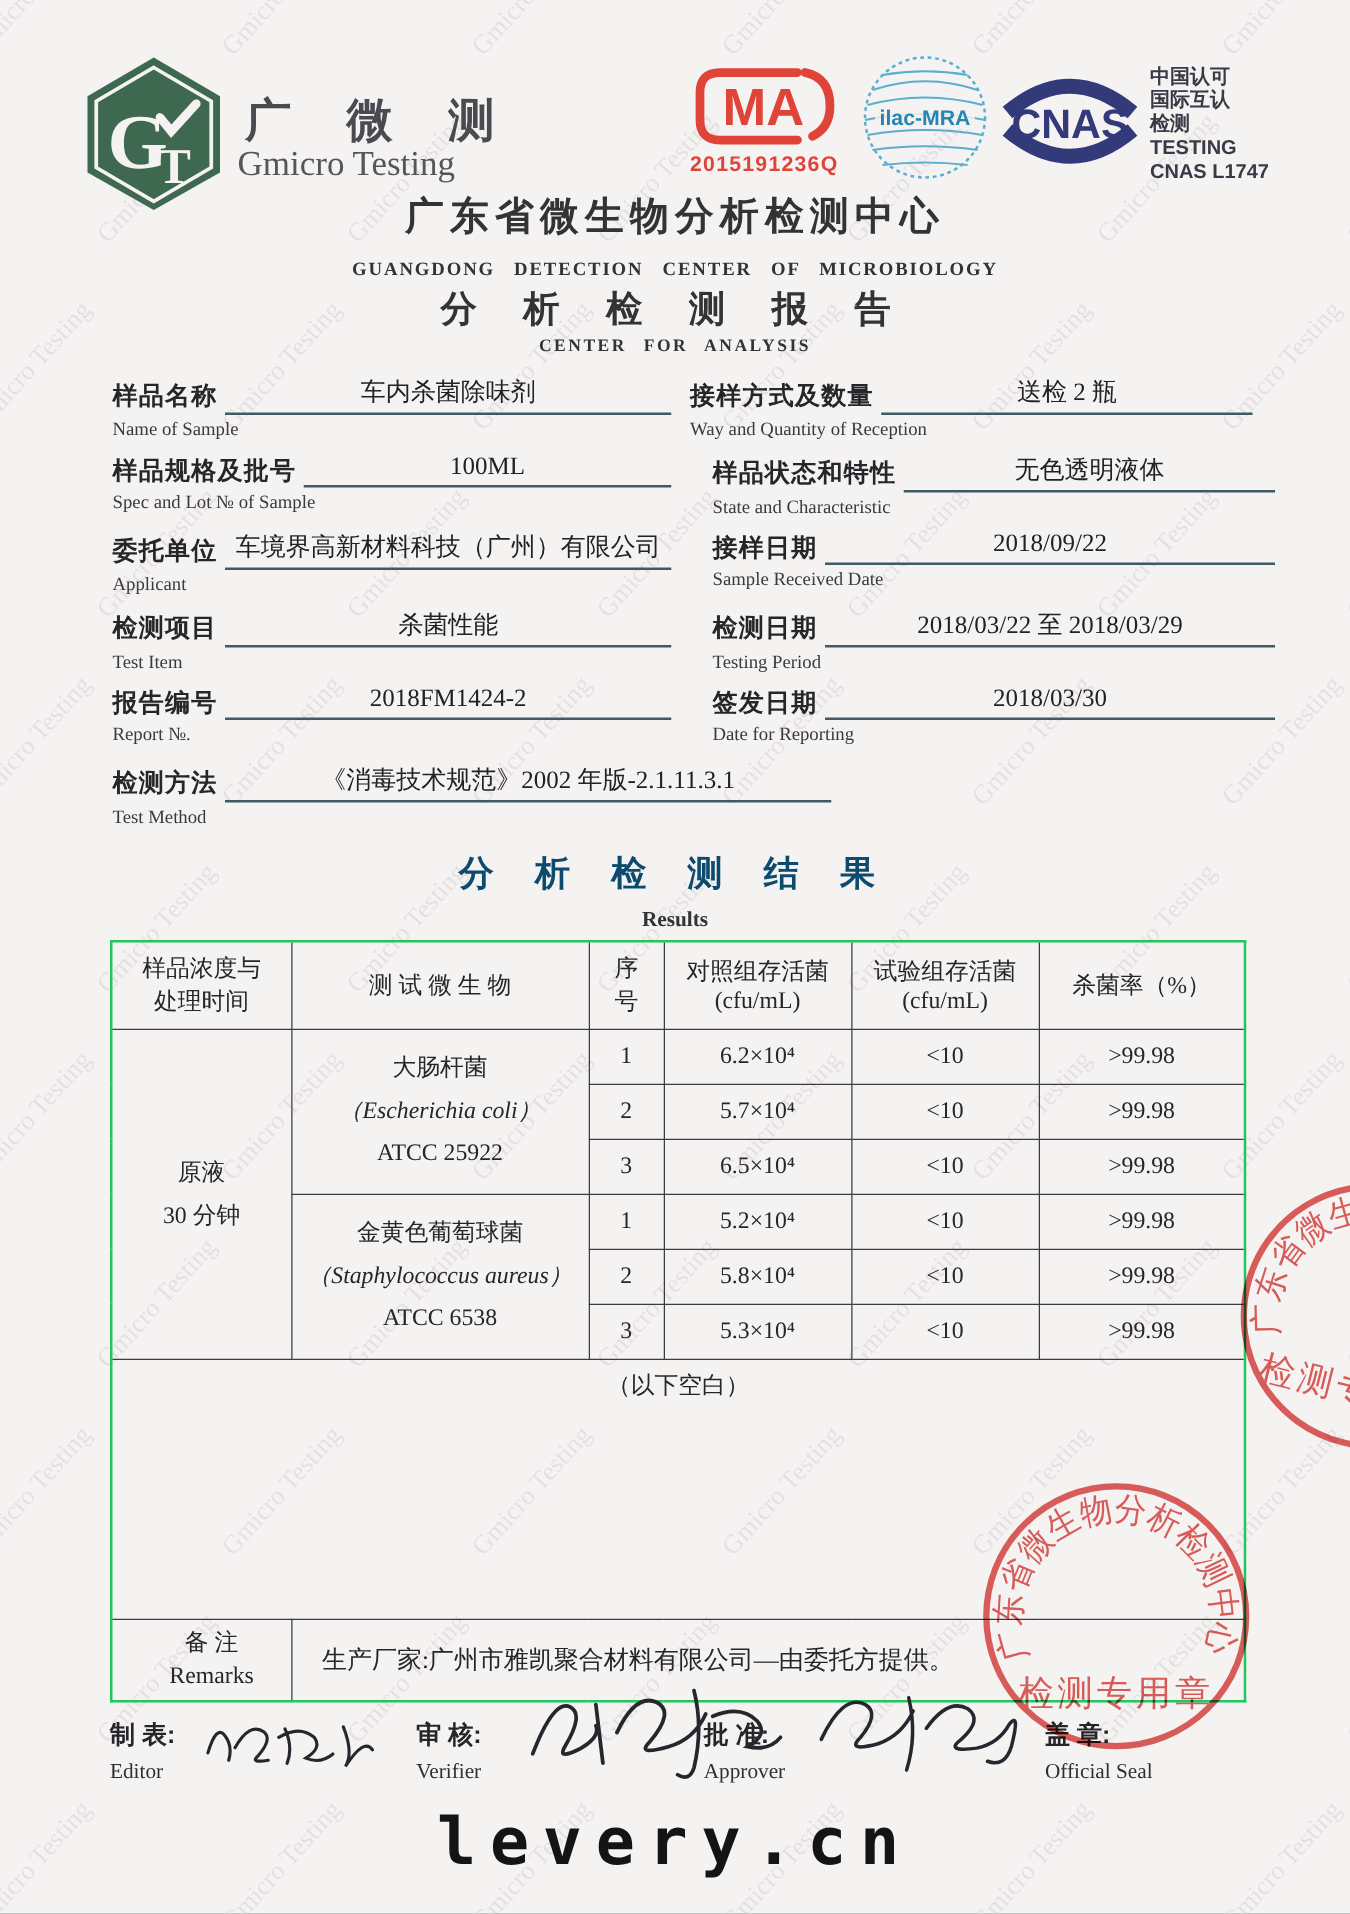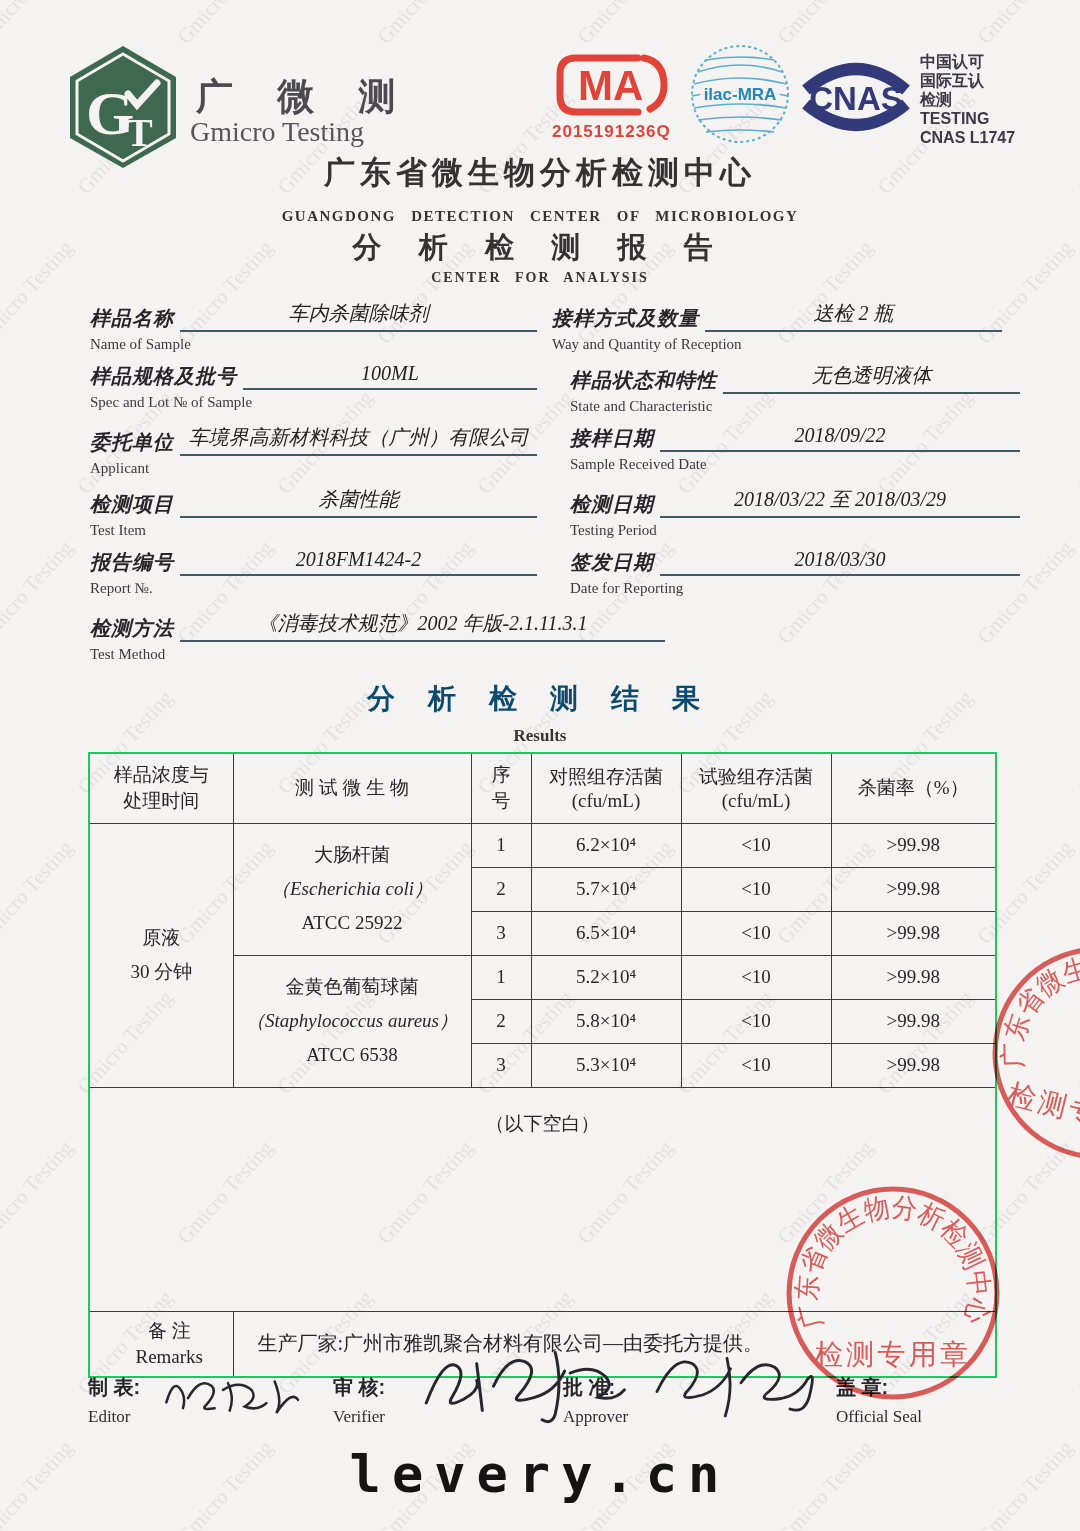--- a/index.html
+++ b/index.html
@@ -19,39 +19,39 @@
   .cnas-lines{font-family:"Liberation Sans",sans-serif;font-weight:bold;font-size:16px;
               color:#3a3a46;line-height:19px;}
   
   .t-center{left:0;width:100%;text-align:center;}
   .org-cn-title{top:152px;font-size:31px;font-weight:bold;letter-spacing:5px;color:#333;}
   .org-en-title{top:208px;font-size:15px;font-weight:bold;letter-spacing:1.5px;word-spacing:10px;color:#333;}
   .report-cn{top:228px;font-size:29px;font-weight:bold;letter-spacing:15px;color:#333;}
   .report-en{top:270px;font-size:14px;font-weight:bold;letter-spacing:2px;word-spacing:8px;color:#333;}
   
   .field{position:absolute;z-index:2;}
-  .frow{display:flex;align-items:flex-end;font-style:italic;}
+  .frow{display:flex;align-items:center;}
   .flabel{font-family:"Liberation Sans",sans-serif;font-weight:bold;font-size:20px;
           color:#26262a;white-space:nowrap;letter-spacing:1px;}
   .fvalue{flex:1;text-align:center;border-bottom:2px solid #3f5a64;font-size:20px;
           padding-bottom:3px;margin-left:6px;white-space:nowrap;color:#222;}
   .fen{font-size:15px;color:#3a3a3e;margin-top:4px;}
   
   .res-cn{top:680px;font-size:28px;font-weight:bold;letter-spacing:13px;color:#0c4a6e;}
   .res-en{top:726px;font-size:17px;font-weight:bold;color:#333;}
   table.rtable{position:absolute;left:88px;top:752px;z-index:2;border-collapse:collapse;
                table-layout:fixed;background:transparent;}
   .rtable th,.rtable td{border:1.5px solid #3c3c3e;text-align:center;vertical-align:middle;
                font-size:19px;color:#26262a;padding:0;font-weight:normal;}
   table.rtable{border:2px solid #22c55e;}
   .hdr-row{height:70px;}
   .body-row{height:44px;}
   .org-latin{font-style:italic;}
   .org-cell div{line-height:34px;}
-  .blank-row td{height:200px;vertical-align:top;padding-top:23px;}
+  .blank-row td{height:200px;vertical-align:top;padding-top:7px;}
   .remarks-row{height:66px;}
   .remarks-label{text-align:center;padding-left:16px !important;font-weight:bold;line-height:26px;}
   .remarks-value{text-align:left !important;padding-left:24px !important;font-size:20px !important;}
   
   .sig-cn{font-family:"Liberation Sans",sans-serif;font-weight:bold;font-size:20px;color:#26262a;}
   .sig-en{font-size:17px;color:#2e2e32;margin-top:6px;}
   .sigsvg{position:absolute;z-index:2;}
   
   .stamp{position:absolute;z-index:3;mix-blend-mode:multiply;opacity:.9;pointer-events:none;}
   

